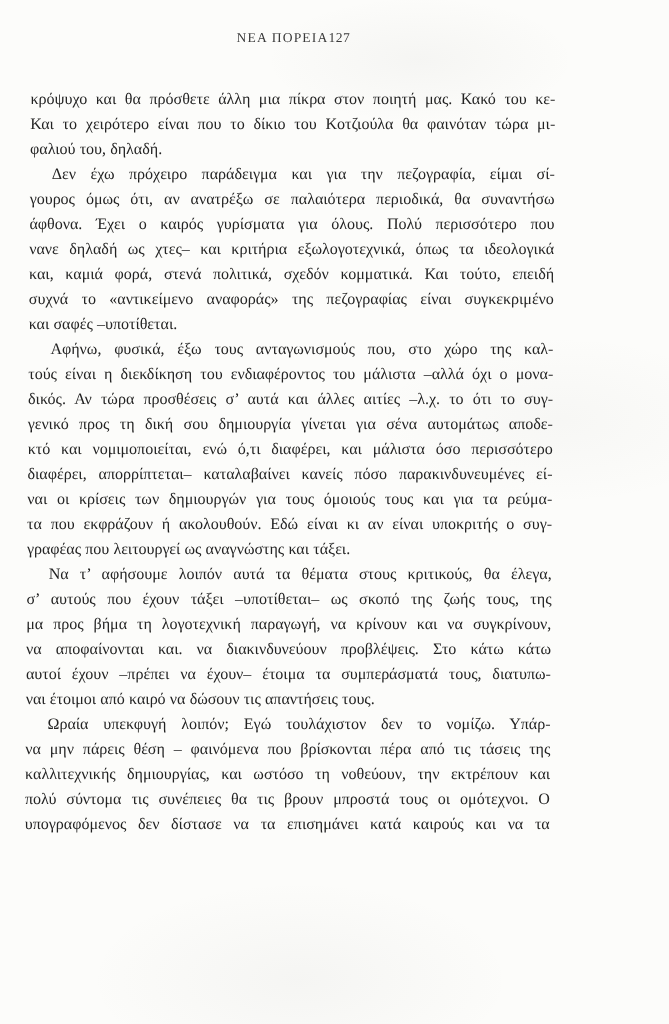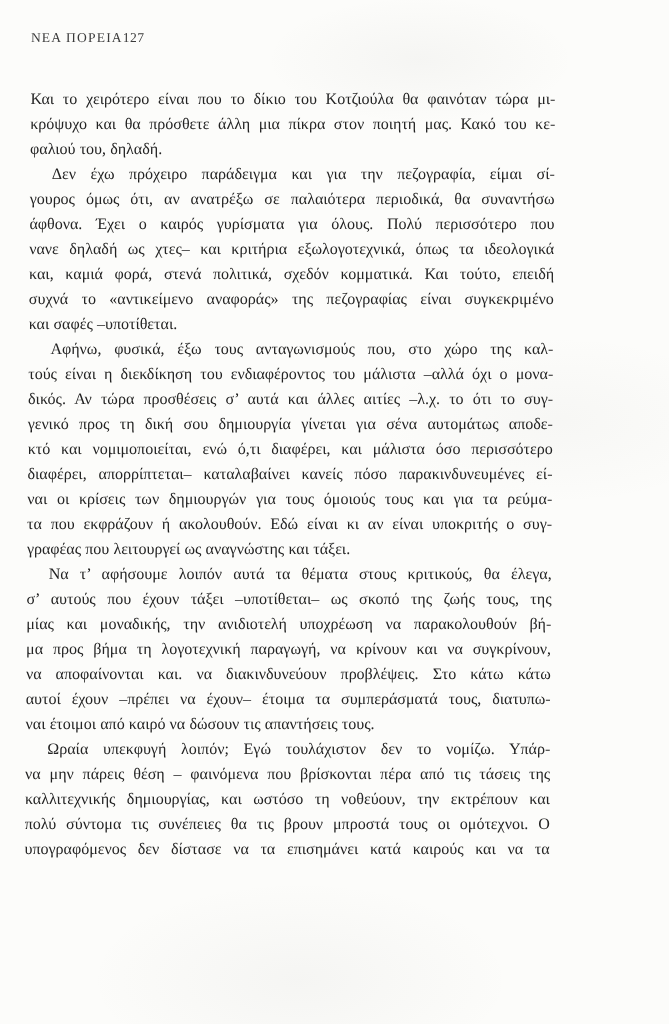--- a/index.html
+++ b/index.html
@@ -29,21 +29,21 @@
     width:669px;height:1024px;
     padding:30px 113px 0 31px;   
     position:relative;
   }
   .scan-skew{
     transform:skewX(-0.45deg);   
     transform-origin:0 0;
   }
   .header{
     display:flex;
-    justify-content:flex-start;
+    justify-content:center;
     align-items:baseline;
     font-size:13.5px;
     letter-spacing:1.2px;
     color:var(--ink-light);
   }
   .header .pagenum{
     letter-spacing:0.5px;
   }
   .body-text{
     margin-top:40px;
@@ -71,22 +71,22 @@
 <body>
 
 <div class="page">
   <div class="scan-skew">
     <div class="header">
       <span>ΝΕΑ ΠΟΡΕΙΑ</span>
       <span class="pagenum">127</span>
     </div>
     <div class="body-text">
         <div class="paragraph">
+          <div class="line">κρόψυχο και θα πρόσθετε άλλη μια πίκρα στον ποιητή μας. Κακό του κε-</div>
           <div class="line">Και το χειρότερο είναι που το δίκιο του Κοτζιούλα θα φαινόταν τώρα μι-</div>
-          <div class="line">κρόψυχο και θα πρόσθετε άλλη μια πίκρα στον ποιητή μας. Κακό του κε-</div>
           <div class="line last">φαλιού του, δηλαδή.</div>
         </div>
         <div class="paragraph">
           <div class="line indent">Δεν έχω πρόχειρο παράδειγμα και για την πεζογραφία, είμαι σί-</div>
           <div class="line">γουρος όμως ότι, αν ανατρέξω σε παλαιότερα περιοδικά, θα συναντήσω</div>
           <div class="line">άφθονα. Έχει ο καιρός γυρίσματα για όλους. Πολύ περισσότερο που</div>
           <div class="line">νανε δηλαδή ως χτες– και κριτήρια εξωλογοτεχνικά, όπως τα ιδεολογικά</div>
           <div class="line">και, καμιά φορά, στενά πολιτικά, σχεδόν κομματικά. Και τούτο, επειδή</div>
           <div class="line">συχνά το «αντικείμενο αναφοράς» της πεζογραφίας είναι συγκεκριμένο</div>
           <div class="line last">και σαφές –υποτίθεται.</div>
@@ -98,21 +98,20 @@
           <div class="line">γενικό προς τη δική σου δημιουργία γίνεται για σένα αυτομάτως αποδε-</div>
           <div class="line">κτό και νομιμοποιείται, ενώ ό,τι διαφέρει, και μάλιστα όσο περισσότερο</div>
           <div class="line">διαφέρει, απορρίπτεται– καταλαβαίνει κανείς πόσο παρακινδυνευμένες εί-</div>
           <div class="line">ναι οι κρίσεις των δημιουργών για τους όμοιούς τους και για τα ρεύμα-</div>
           <div class="line">τα που εκφράζουν ή ακολουθούν. Εδώ είναι κι αν είναι υποκριτής ο συγ-</div>
           <div class="line last">γραφέας που λειτουργεί ως αναγνώστης και τάξει.</div>
         </div>
         <div class="paragraph">
           <div class="line indent">Να τ’ αφήσουμε λοιπόν αυτά τα θέματα στους κριτικούς, θα έλεγα,</div>
           <div class="line">σ’ αυτούς που έχουν τάξει –υποτίθεται– ως σκοπό της ζωής τους, της</div>
-          <div class="line">μίας και μοναδικής, την ανιδιοτελή υποχρέωση να παρακολουθούν βή-</div>
           <div class="line">μα προς βήμα τη λογοτεχνική παραγωγή, να κρίνουν και να συγκρίνουν,</div>
           <div class="line">να αποφαίνονται και. να διακινδυνεύουν προβλέψεις. Στο κάτω κάτω</div>
           <div class="line">αυτοί έχουν –πρέπει να έχουν– έτοιμα τα συμπεράσματά τους, διατυπω-</div>
           <div class="line last">ναι έτοιμοι από καιρό να δώσουν τις απαντήσεις τους.</div>
         </div>
         <div class="paragraph">
           <div class="line indent">Ωραία υπεκφυγή λοιπόν; Εγώ τουλάχιστον δεν το νομίζω. Υπάρ-</div>
           <div class="line">να μην πάρεις θέση – φαινόμενα που βρίσκονται πέρα από τις τάσεις της</div>
           <div class="line">καλλιτεχνικής δημιουργίας, και ωστόσο τη νοθεύουν, την εκτρέπουν και</div>
           <div class="line">πολύ σύντομα τις συνέπειες θα τις βρουν μπροστά τους οι ομότεχνοι. Ο</div>

